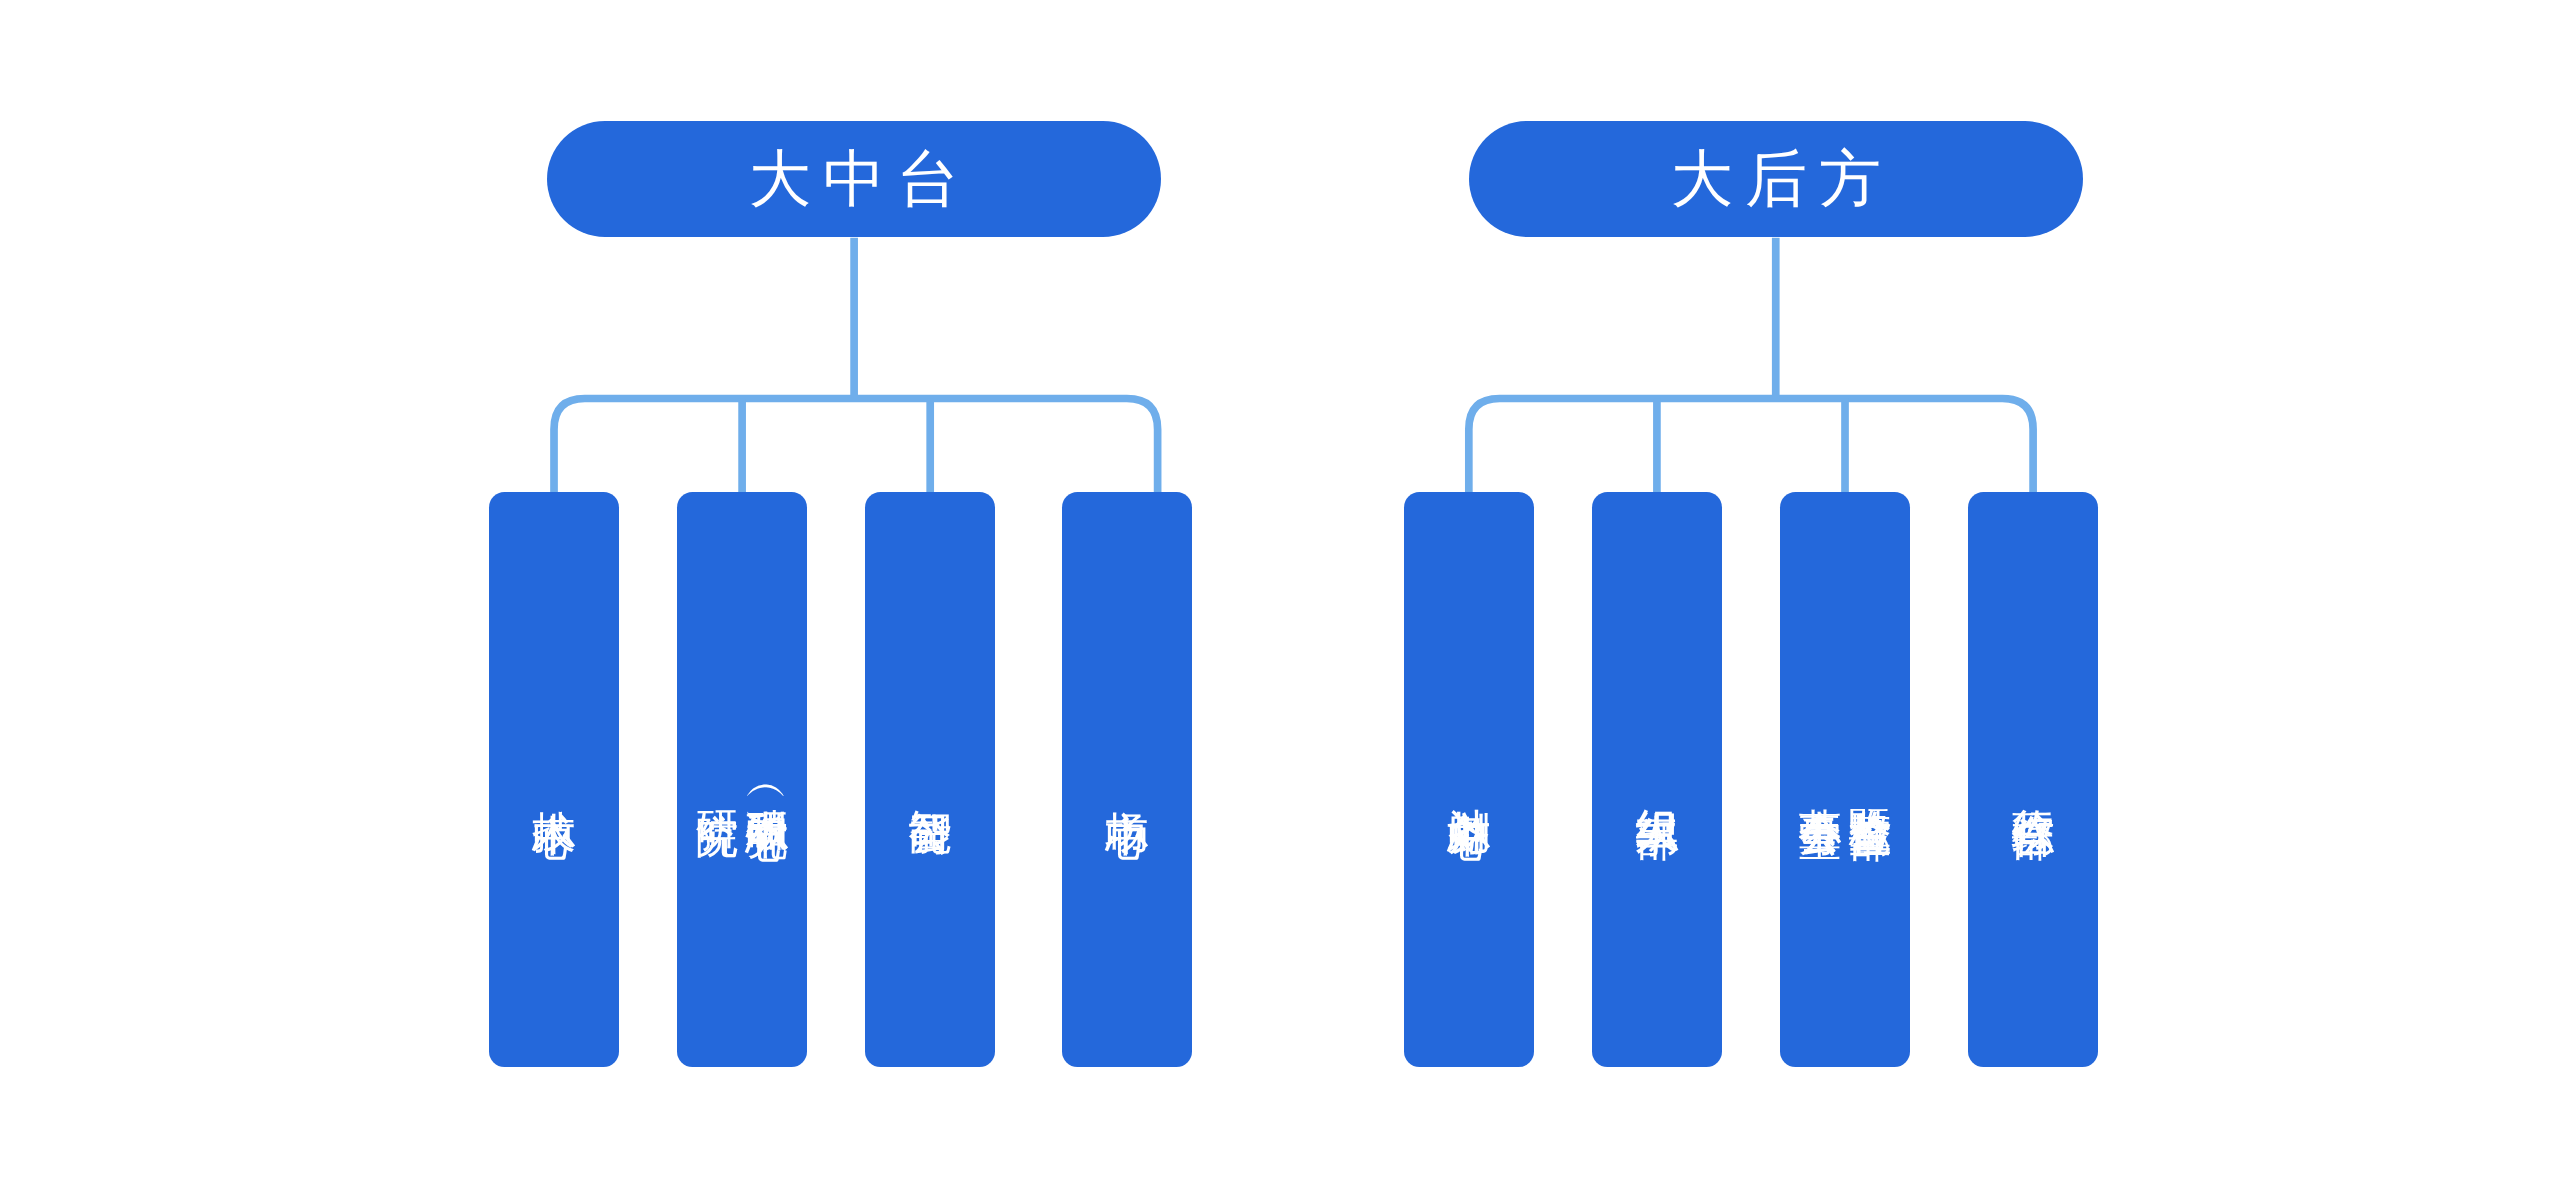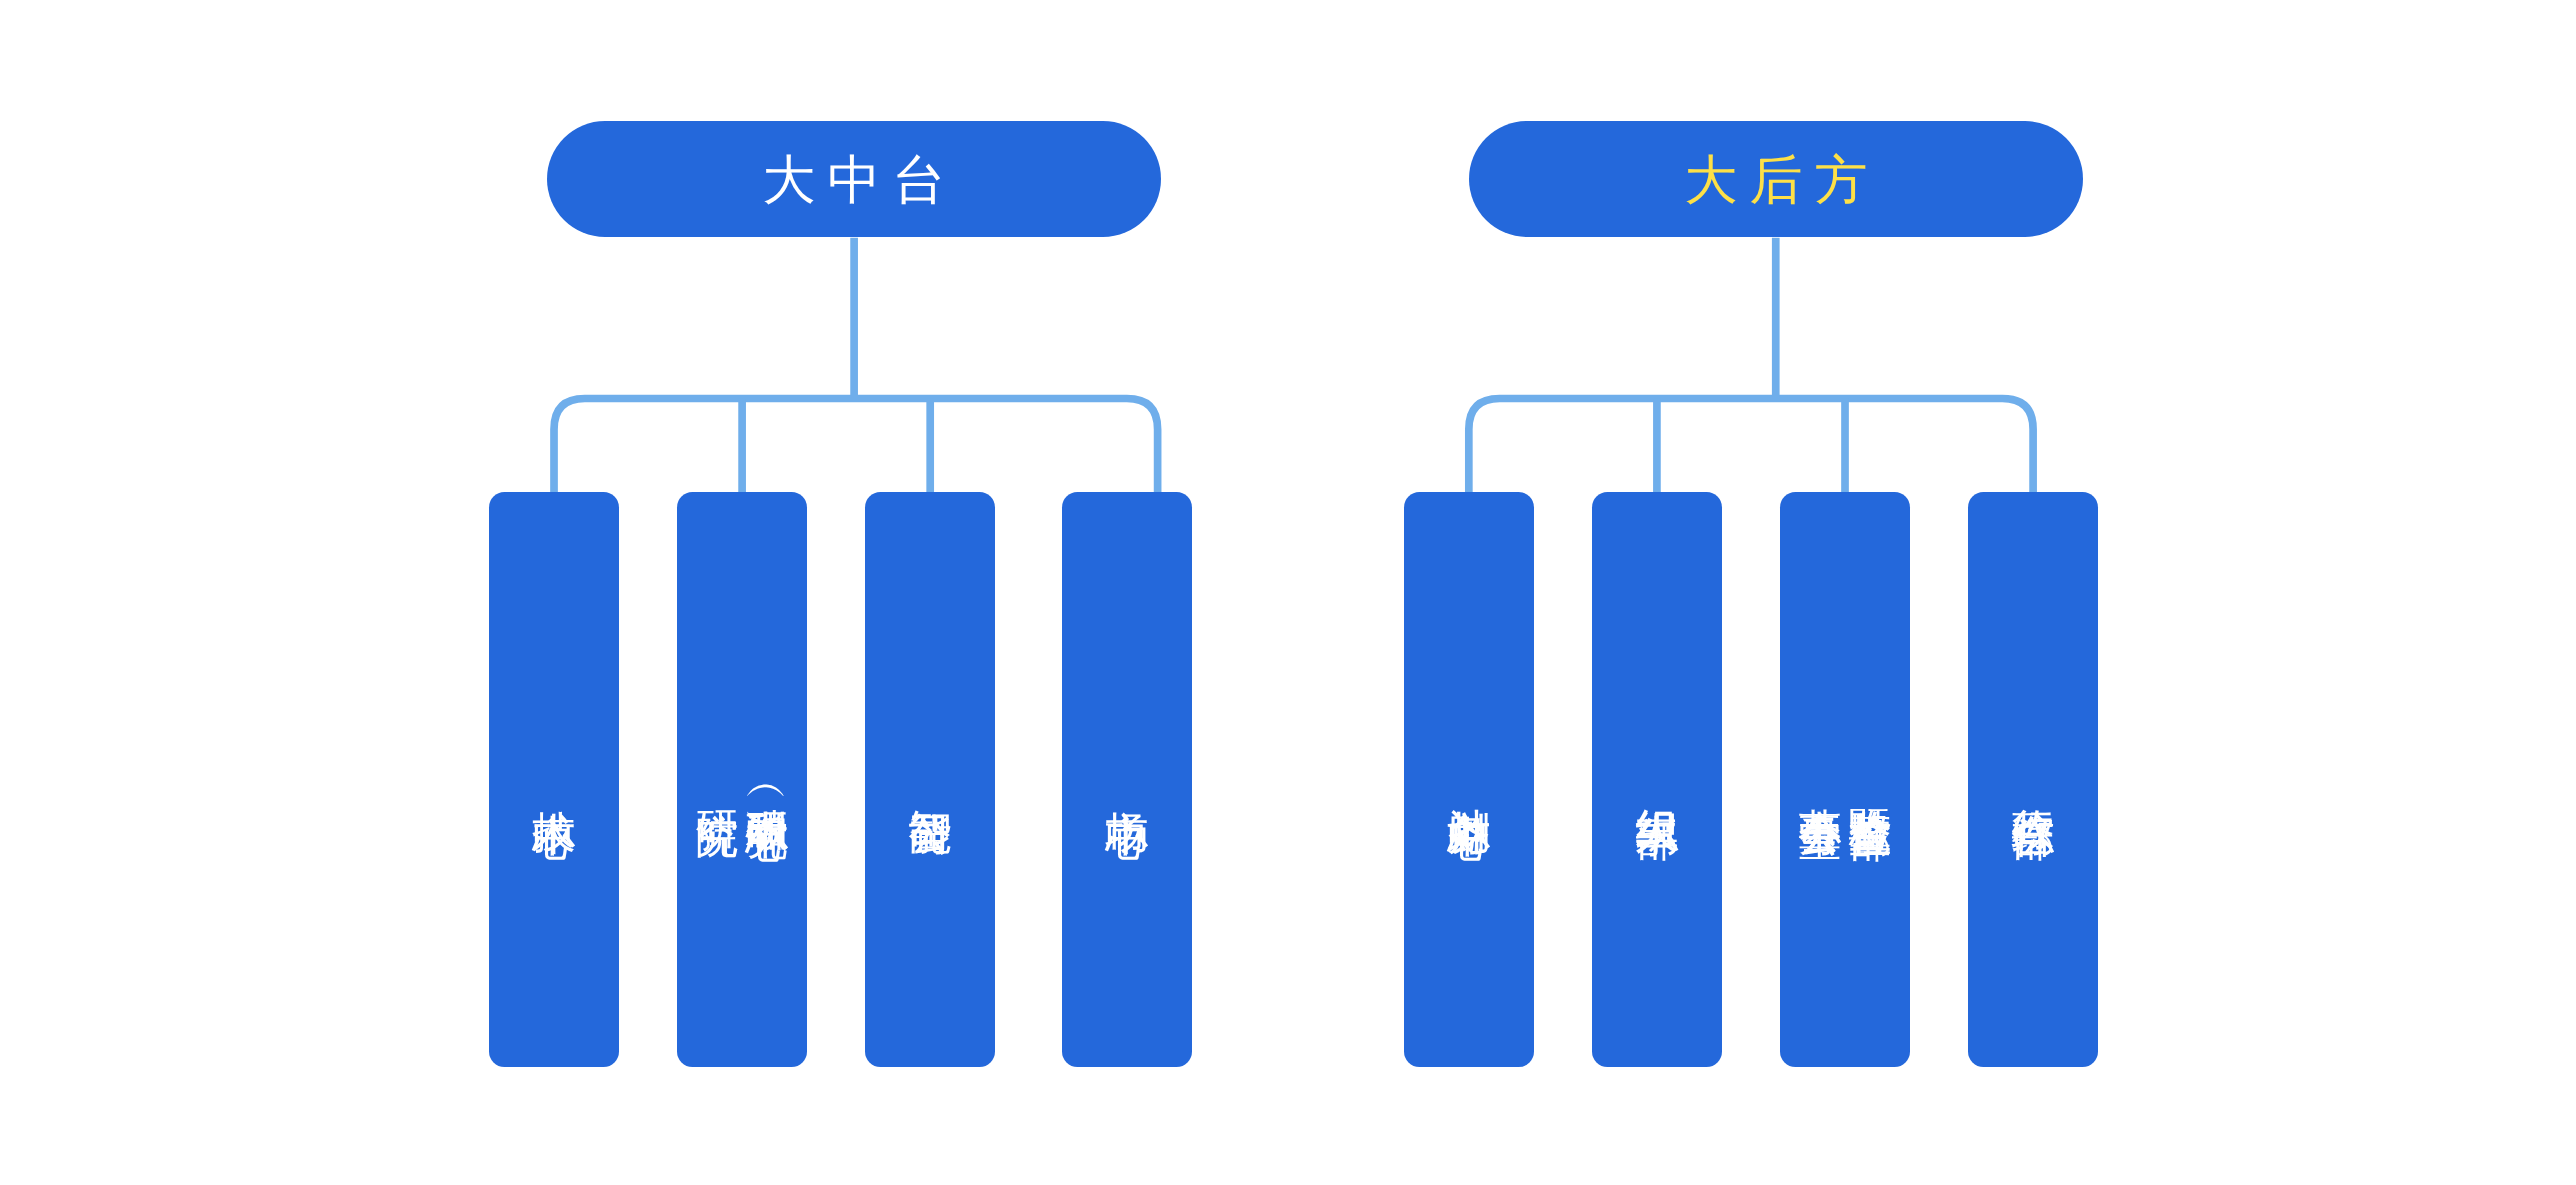--- a/index.html
+++ b/index.html
@@ -31,21 +31,21 @@
     position: absolute;
     display: flex;
     align-items: center;
     justify-content: center;
     background: #2468DB;
     border-radius: 854px;
     box-sizing: border-box;
   }
   .root-pill .root-label {
     color: #ffffff;
-    font-size: 53px;
+    font-size: 62px;
     letter-spacing: 12px;
     text-indent: 12px;
     font-weight: 400;
     line-height: 1;
     white-space: nowrap;
   }
   
   .leaf-box {
     position: absolute;
     background: #2468DB;
@@ -103,21 +103,21 @@
       <path d="M 1938 466 L 1938 576" fill="none" stroke="#6FAEEB" stroke-width="9"></path>
       <path d="M 2158 466 L 2158 576" fill="none" stroke="#6FAEEB" stroke-width="9"></path>
     </g>
   </svg>
 
   <div class="root-pill" style="left: 547px; top: 121px; width: 614px; height: 116px; background: rgb(36, 104, 219);">
     <span class="root-label" style="color: rgb(255, 255, 255);">大中台</span>
   </div>
 
   <div class="root-pill" style="left: 1469px; top: 121px; width: 614px; height: 116px; background: rgb(36, 104, 219);">
-    <span class="root-label" style="color: #fde047; text-align: right;">大后方</span>
+    <span class="root-label" style="color: #ffffff; text-align: right;">大后方</span>
   </div>
 
   <div class="leaf-box" style="left: 489px; top: 492px; width: 130px; height: 575px; background: rgb(36, 104, 219);">
     <div class="vcol-wrap">
       <span class="vtext" style="color: rgb(255, 255, 255);">技术中心</span>
     </div>
   </div>
 
   <div class="leaf-box" style="left: 677px; top: 492px; width: 130px; height: 575px; background: rgb(36, 104, 219);">
     <div class="vcol-wrap">

